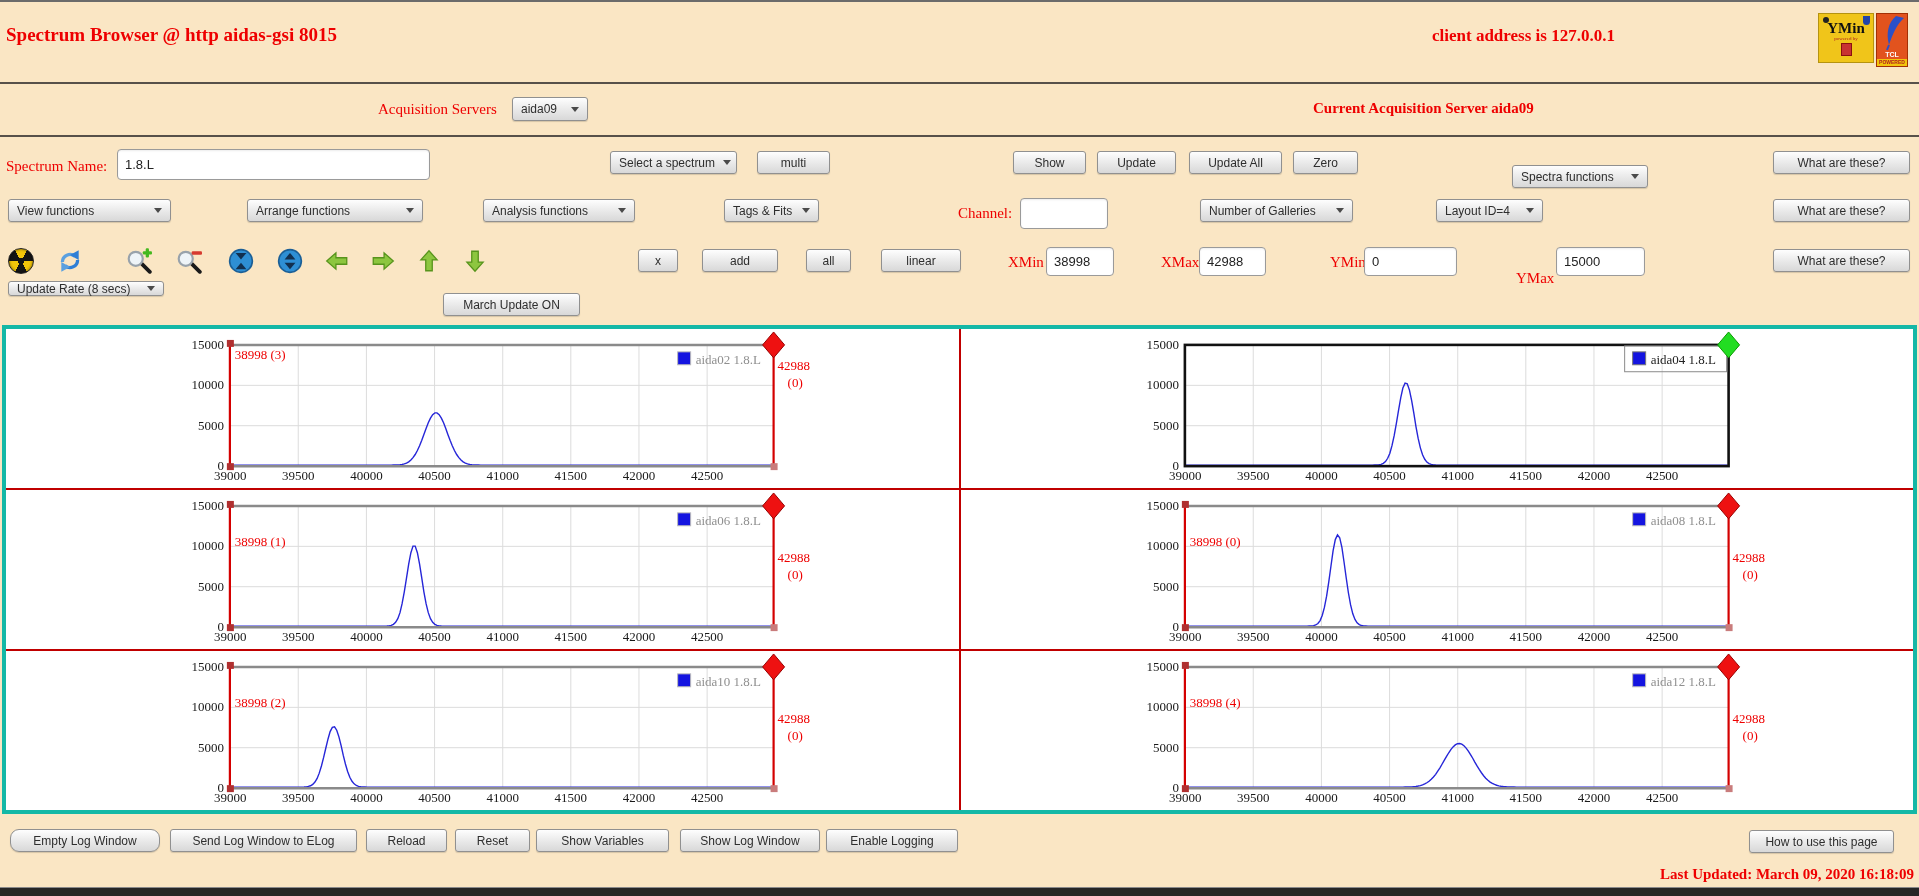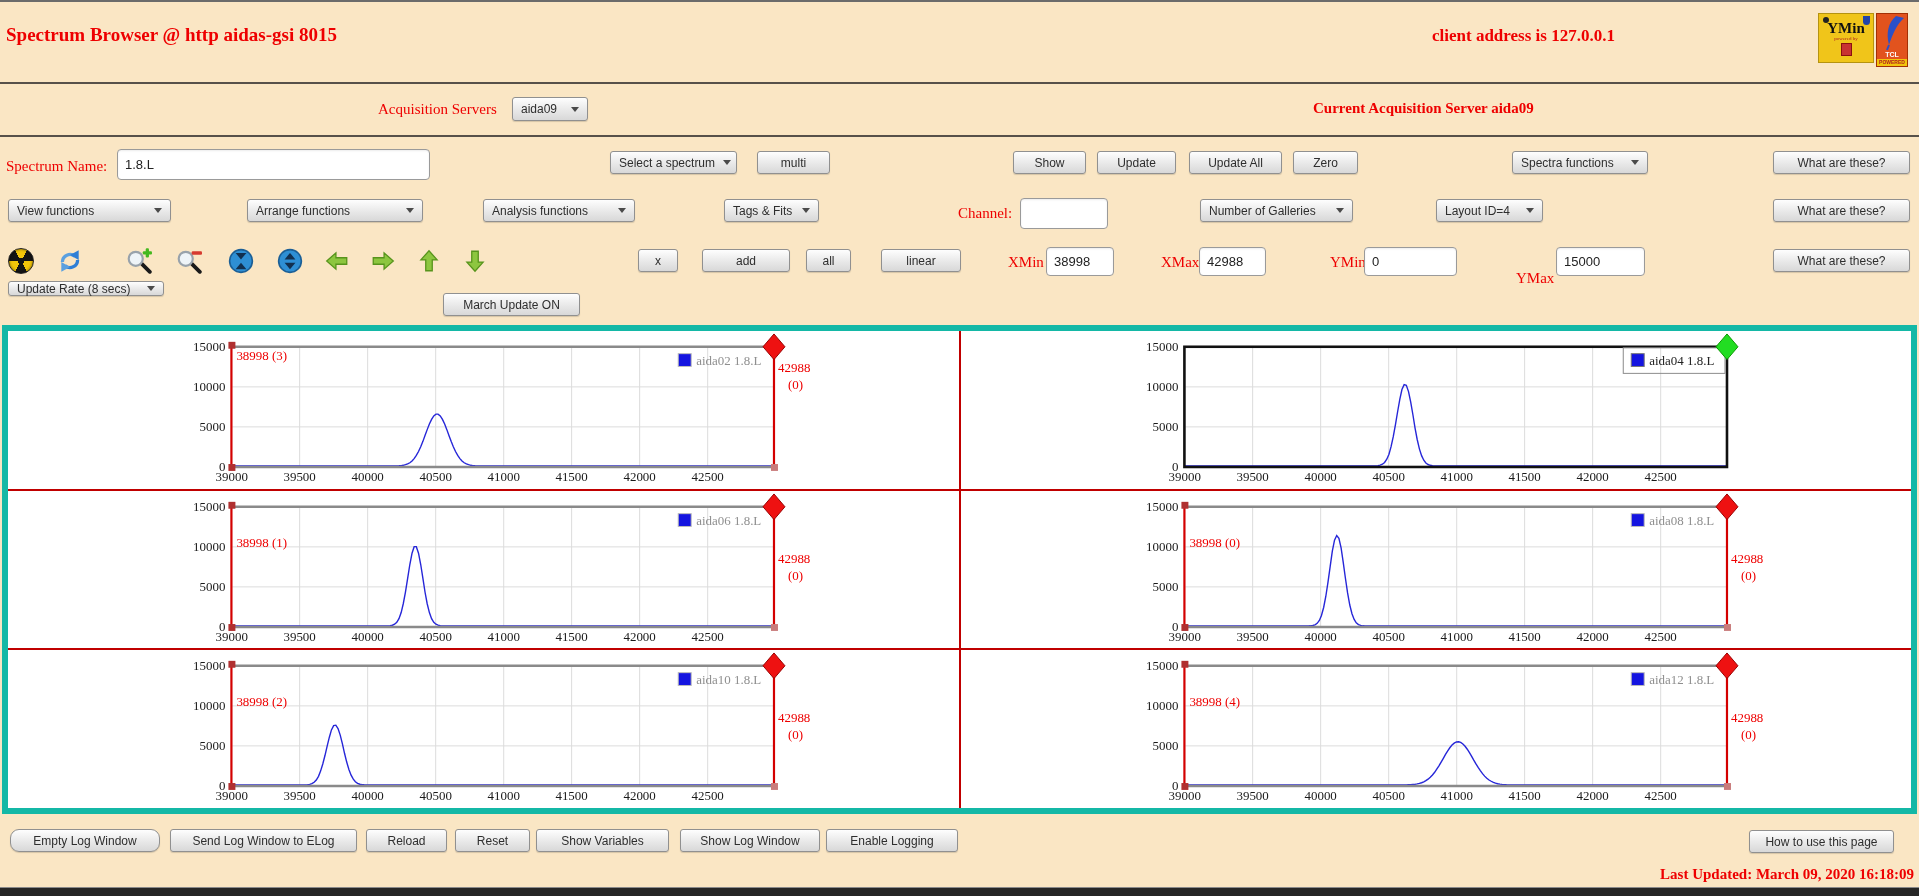--- a/index.html
+++ b/index.html
@@ -21,21 +21,21 @@
        font-size:13px;color:#222;padding:0 7px;box-shadow:inset 0 1px 2px rgba(0,0,0,.08);font-family:"Liberation Sans",sans-serif;}
   .icon{position:absolute;width:26px;height:26px;top:248px;}
   .icon svg{width:100%;height:100%;display:block;}
   .icon-radiation{border-radius:50%;border:1px solid #222;box-sizing:border-box;
     background:
       radial-gradient(circle at 50% 50%, #141414 0 3px, transparent 3.4px),
       conic-gradient(#f2c50a 0 30deg,#141414 30deg 90deg,#f2c50a 90deg 150deg,#141414 150deg 210deg,#f2c50a 210deg 270deg,#141414 270deg 330deg,#f2c50a 330deg 360deg);
     box-shadow:inset 0 0 3px rgba(0,0,0,.6);}
   #plot-grid{position:absolute;left:2px;top:325px;width:1915px;height:489px;box-sizing:border-box;
      display:grid;grid-template-columns:1fr 1fr;grid-template-rows:1fr 1fr 1fr;gap:2px;
-     background:#c00000;border:6px solid #14b8a6;}
+     background:#c00000;border:4px solid #14b8a6;}
   .cell{background:#ffffff;position:relative;overflow:hidden;}
   .cell svg{position:absolute;left:0;top:0;width:100%;height:100%;}
   
   .midas{position:absolute;left:1818px;top:13px;width:56px;height:50px;background:#f0c51a;border:1px solid #b59310;
      box-sizing:border-box;display:flex;flex-direction:column;align-items:center;justify-content:center;
      font-family:"Liberation Serif",serif;}
   .midas .mdot{position:absolute;top:3px;left:4px;width:6px;height:6px;border-radius:50%;background:#222;}
   .midas .mshield{position:absolute;top:2px;right:3px;width:7px;height:9px;background:#2244aa;border-radius:0 0 4px 4px;}
   .midas .mtxt{font-weight:bold;font-size:15px;color:#111;line-height:1.1;}
   .midas .mpb{font-size:5px;color:#b02020;line-height:1.2;}
@@ -86,21 +86,21 @@
   <input class="inp" style="left: 117px; top: 149px; width: 313px; height: 31px;" value="1.8.L">
   <div class="btn sel" style="left:610px;top:151px;width:127px;">
     <span>Select a spectrum</span>
       <span class="caret"></span>
   </div>
   <div class="btn" style="left:757px;top:151px;width:73px;">multi</div>
   <div class="btn" style="left:1013px;top:151px;width:73px;">Show</div>
   <div class="btn" style="left:1097px;top:151px;width:79px;">Update</div>
   <div class="btn" style="left:1189px;top:151px;width:93px;">Update All</div>
   <div class="btn" style="left:1293px;top:151px;width:65px;">Zero</div>
-  <div class="btn sel" style="left:1512px;top:151px;width:136px;">
+  <div class="btn sel" style="left:1512px;top:165px;width:136px;">
     <span>Spectra functions</span>
       <span class="caret"></span>
   </div>
   <div class="btn" style="left:1773px;top:151px;width:137px;">What are these?</div>
 
   <div class="btn sel" style="left:8px;top:199px;width:163px;">
     <span>View functions</span>
       <span class="caret"></span>
   </div>
   <div class="btn sel" style="left:247px;top:199px;width:176px;">
@@ -189,21 +189,21 @@
       </span>
       <span class="icon" style="left: 462px;">
         <svg viewBox="0 0 24 24">
           <g transform="rotate(90 12 12)">
             <polygon points="3,9 13,9 13,4.5 21.5,12 13,19.5 13,15 3,15" fill="#8dc63f" stroke="#57941c" stroke-width="1.2"></polygon>
           </g>
         </svg>
       </span>
     </div>
   <div class="btn" style="left:638px;top:249px;width:40px;">x</div>
-  <div class="btn" style="left:702px;top:249px;width:88px;">add</div>
+  <div class="btn" style="left:702px;top:249px;width:76px;">add</div>
   <div class="btn" style="left:806px;top:249px;width:45px;">all</div>
   <div class="btn" style="left:881px;top:249px;width:80px;">linear</div>
   <div class="serif-red" style="left:1008px;top:254px;">XMin</div>
   <input class="inp" style="left: 1046px; top: 247px; width: 68px;" value="38998">
   <div class="serif-red" style="left:1161px;top:254px;">XMax</div>
   <input class="inp" style="left: 1199px; top: 247px; width: 67px;" value="42988">
   <div class="serif-red" style="left:1330px;top:254px;">YMin</div>
   <input class="inp" style="left: 1364px; top: 247px; width: 93px;" value="0">
   <div class="serif-red" style="left:1516px;top:270px;">YMax</div>
   <input class="inp" style="left: 1556px; top: 247px; width: 89px;" value="15000">

